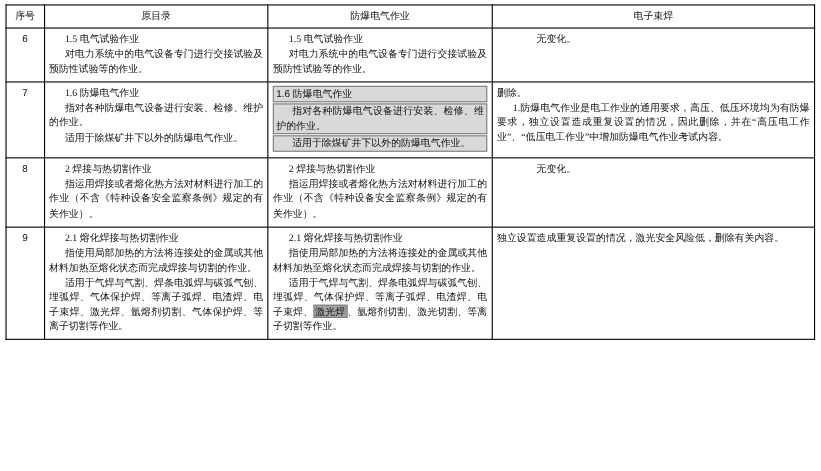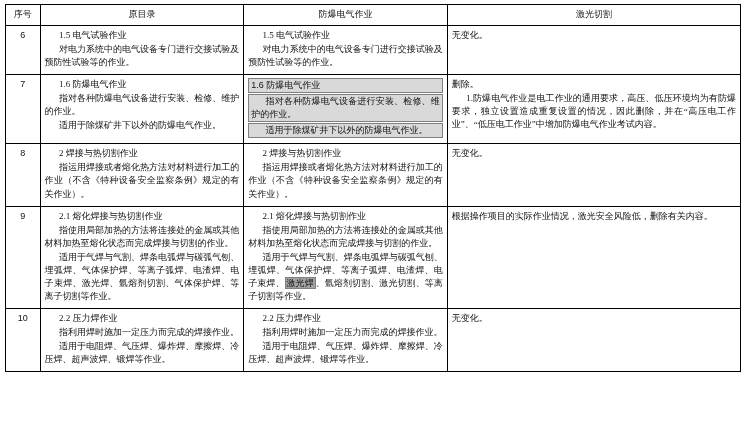--- a/index.html
+++ b/index.html
@@ -71,39 +71,40 @@
     padding: 0 2px;
     margin: 0 0 1px 0;
     text-align: justify;
   }
   .blockhl.indent { text-indent: 1.6em; }
   .note {
     text-align: justify;
   }
   .nochange {
     font-size: 9px;
+    margin-left: 36px;
   }
 </style>
 </head>
 <body>
 
 <div class="page">
   <table class="doc-table">
     <colgroup>
       <col class="col-no">
       <col class="col-orig">
       <col class="col-rev">
       <col class="col-note">
     </colgroup>
     <thead>
       <tr>
         <td>序号</td>
         <td>原目录</td>
         <td>防爆电气作业</td>
-        <td>激光切割</td>
+        <td>电子束焊</td>
       </tr>
     </thead>
     <tbody>
 
       <tr>
         <td class="num">6</td>
         <td>
           <p class="para indent">1.5 电气试验作业</p>
           <p class="para indent">对电力系统中的电气设备专门进行交接试验及预防性试验等的作业。</p>
         </td>
@@ -155,36 +156,20 @@
           <p class="para indent">2.1 熔化焊接与热切割作业</p>
           <p class="para indent">指使用局部加热的方法将连接处的金属或其他材料加热至熔化状态而完成焊接与切割的作业。</p>
           <p class="para indent">适用于气焊与气割、焊条电弧焊与碳弧气刨、埋弧焊、气体保护焊、等离子弧焊、电渣焊、电子束焊、激光焊、氩熔剂切割、气体保护焊、等离子切割等作业。</p>
         </td>
         <td>
           <p class="para indent">2.1 熔化焊接与热切割作业</p>
           <p class="para indent">指使用局部加热的方法将连接处的金属或其他材料加热至熔化状态而完成焊接与切割的作业。</p>
           <p class="para indent"><span>适用于气焊与气割、焊条电弧焊与碳弧气刨、埋弧焊、气体保护焊、等离子弧焊、电渣焊、电子束焊、</span><span class="hl">激光焊</span><span>、氩熔剂切割、激光切割、等离子切割等作业。</span></p>
         </td>
         <td class="note">
-          <p class="para">根据操作项目的实际作业情况，激光安全风险低，删除有关内容。</p>
+          <p class="para">独立设置造成重复设置的情况，激光安全风险低，删除有关内容。</p>
         </td>
       </tr>
 
-      <tr>
-        <td class="num">10</td>
-        <td>
-          <p class="para indent">2.2 压力焊作业</p>
-          <p class="para indent">指利用焊时施加一定压力而完成的焊接作业。</p>
-          <p class="para indent">适用于电阻焊、气压焊、爆炸焊、摩擦焊、冷压焊、超声波焊、锻焊等作业。</p>
-        </td>
-        <td>
-          <p class="para indent">2.2 压力焊作业</p>
-          <p class="para indent">指利用焊时施加一定压力而完成的焊接作业。</p>
-          <p class="para indent">适用于电阻焊、气压焊、爆炸焊、摩擦焊、冷压焊、超声波焊、锻焊等作业。</p>
-        </td>
-        <td class="note">
-          <p class="para nochange">无变化。</p>
-        </td>
-      </tr>
 
     </tbody>
   </table>
 </div>
 
 </body></html>

